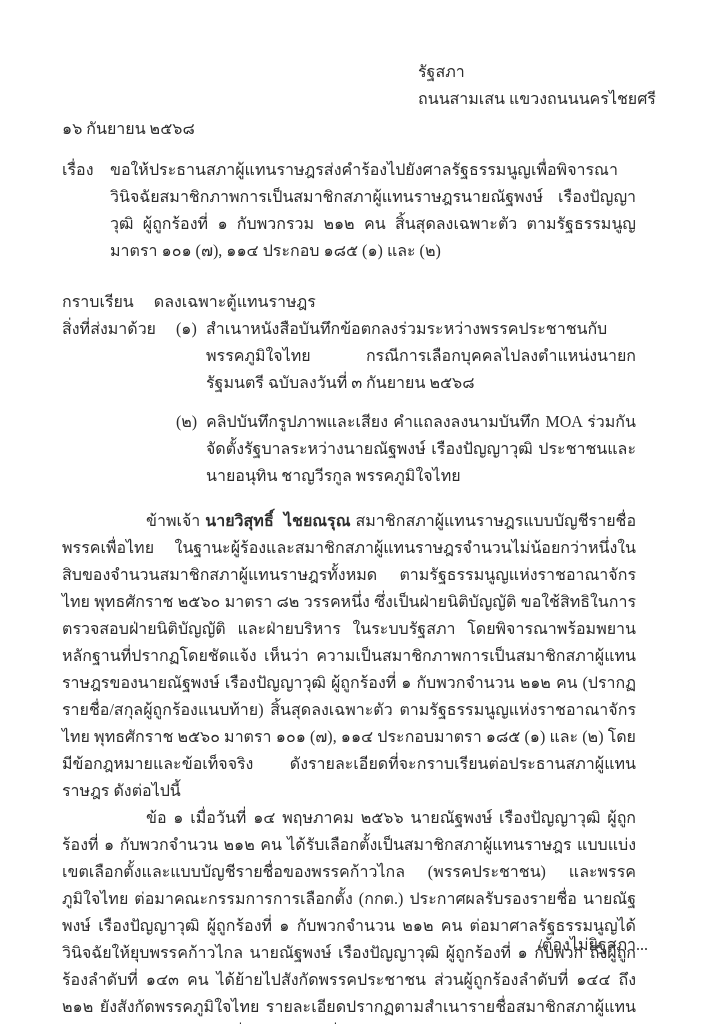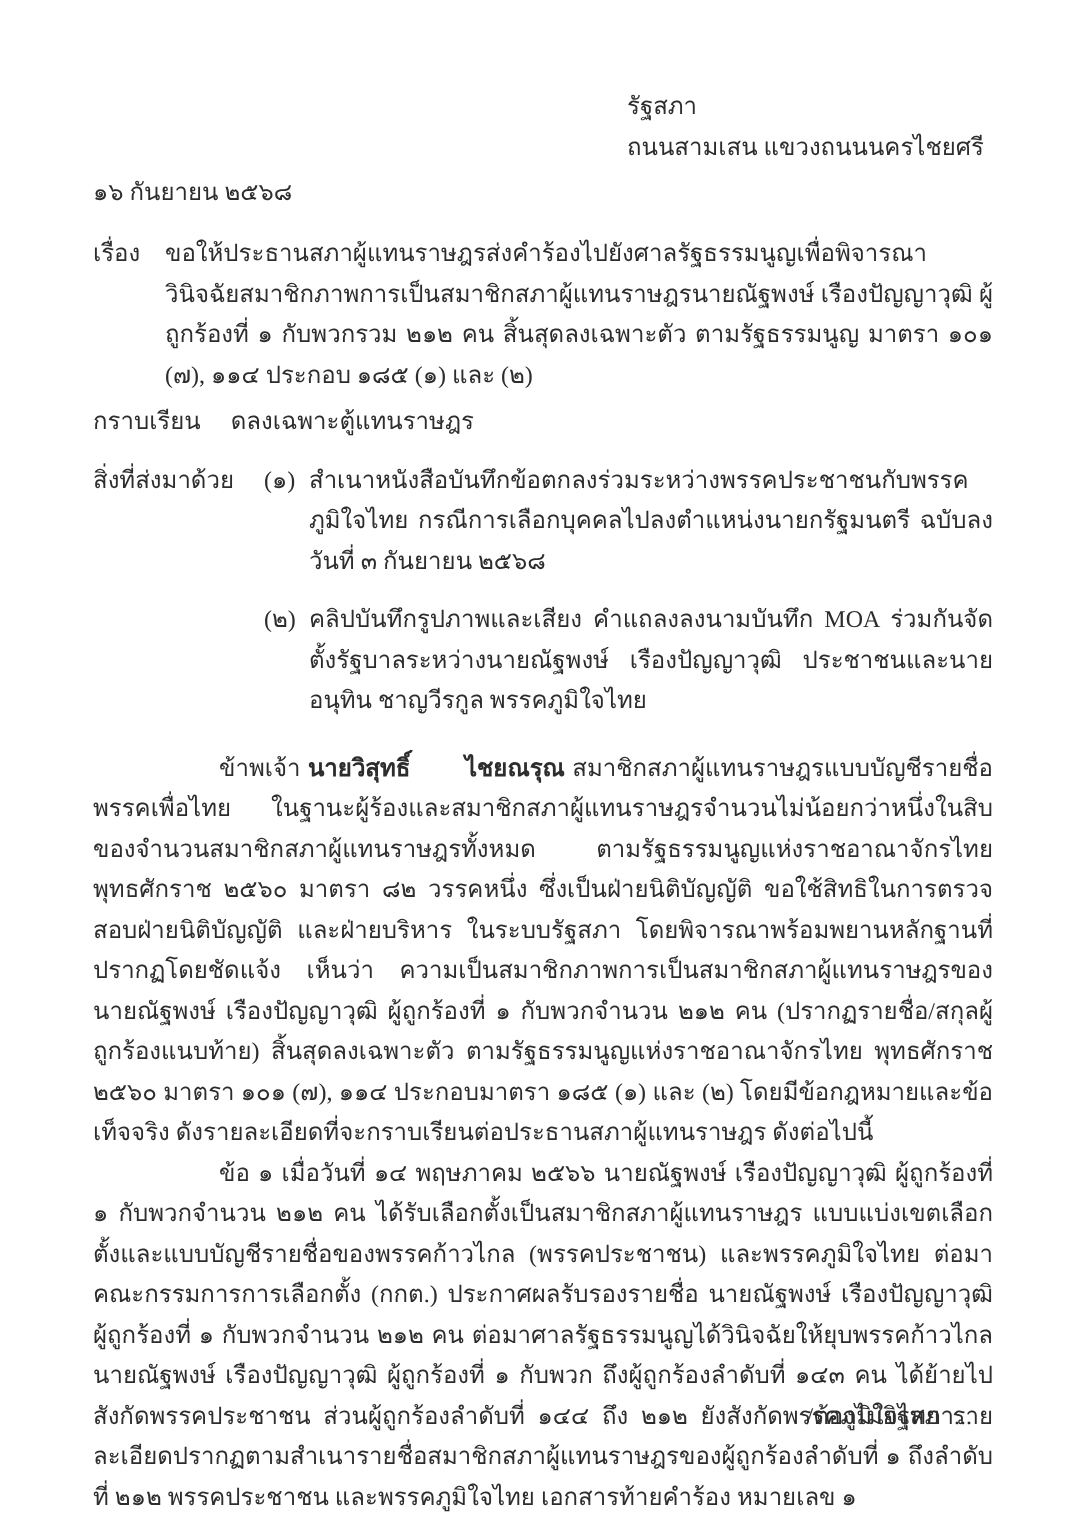--- a/index.html
+++ b/index.html
@@ -3,36 +3,36 @@
 <meta charset="utf-8">
 <style>
   html, body { margin: 0; padding: 0; background: #e9e9e9; }
   .page {
     position: relative;
     width: 724px;
     height: 1024px;
     margin: 0 auto;
     background: #ffffff;
     box-sizing: border-box;
-    padding: 58px 62px 40px 62px;
+    padding: 58px 88px 40px 62px;
     font-family: "Liberation Serif", "DejaVu Serif", serif;
     font-size: 16px;
     line-height: 27px;
     color: #2d2d2d;
     overflow: hidden;
   }
   .head-address { margin-left: 356px; }
   .head-address div { white-space: nowrap; }
   .date-line { text-align: left; margin: 3px 0 14px 0; }
 
-  .subject-row { display: flex; margin-bottom: 4px; }
+  .subject-row { display: flex; margin-bottom: 24px; }
   .subject-label { flex: 0 0 48px; }
   .subject-text { flex: 1; text-align: justify; }
 
-  .salutation-row { display: flex; gap: 20px; margin-bottom: 12px; }
+  .salutation-row { display: flex; gap: 20px; margin-bottom: 0; }
 
   .attachments-row { display: flex; margin-bottom: 6px; }
   .att-label { white-space: nowrap; margin-right: 20px; }
   .att-items { flex: 1; }
   .att-item { display: flex; margin-bottom: 12px; }
   .att-no { flex: 0 0 30px; }
   .att-text { flex: 1; text-align: justify; }
 
   .para { margin: 0 0 0 0; text-indent: 84px; text-align: justify; }
   .petitioner-name { font-weight: bold; margin: 0 5px; }

